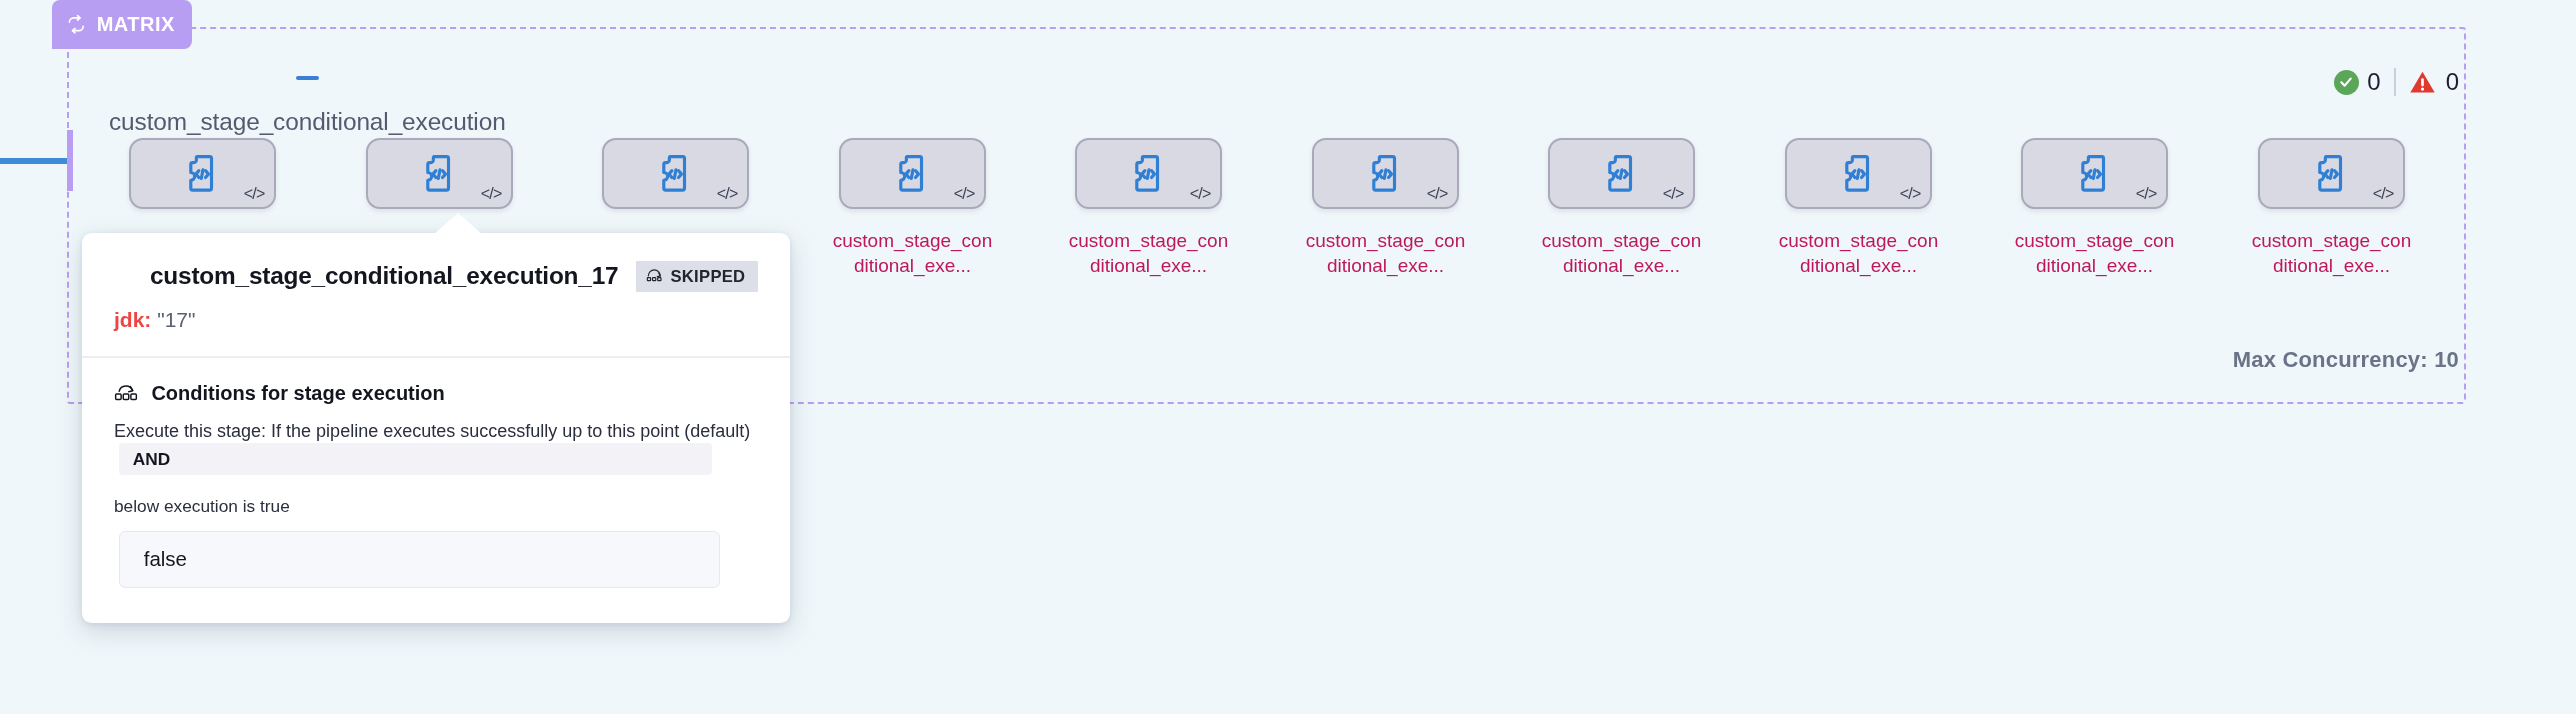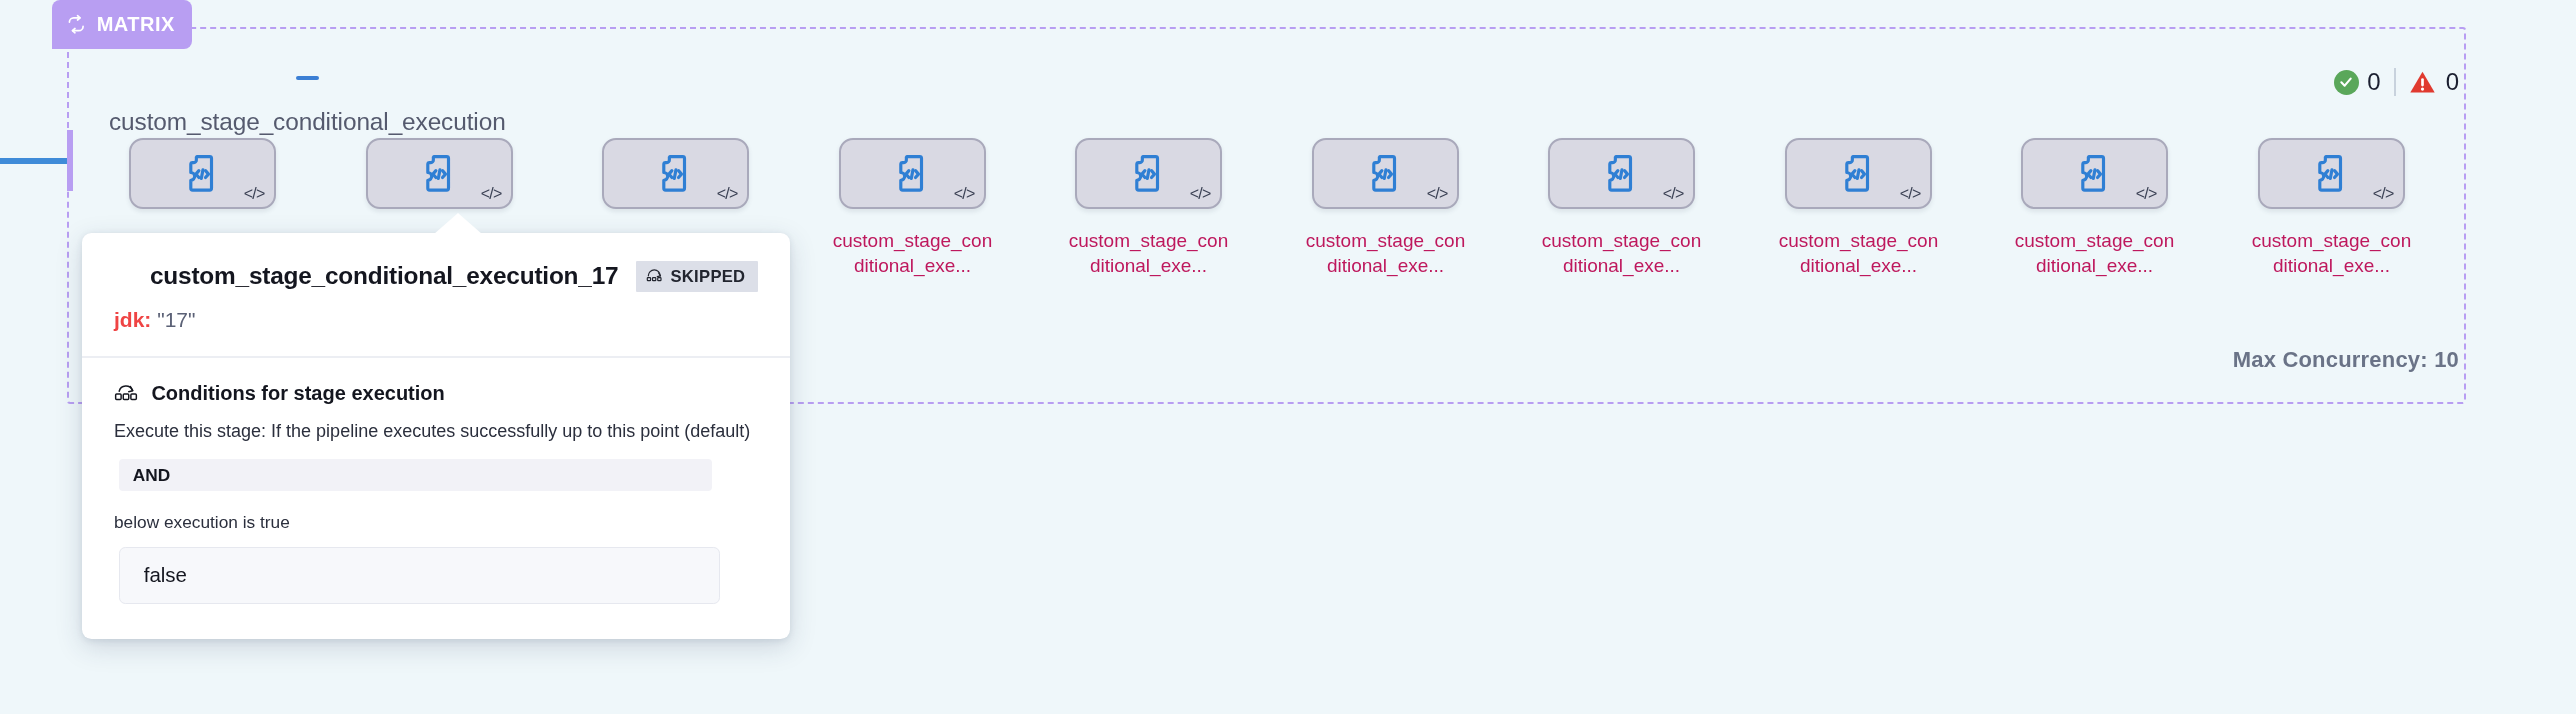--- a/index.html
+++ b/index.html
@@ -142,21 +142,21 @@
   .tt-divider { height: 1.6px; background: #eceef3; }
 
   .tt-body { padding: 24px 32px 35px 32px; }
   .tt-cond-head { display: flex; align-items: center; gap: 13.4px; }
   .tt-cond-title { font-size: 20px; font-weight: 700; color: #14161f; }
   .tt-cond-desc {
     margin-top: 14px;
     font-size: 18px; color: #2b2f3d; line-height: 1.35;
   }
   .tt-operator {
-    margin-top: 16px; margin-left: 4.7px;
+    margin-left: 4.7px;
     width: 593px; height: 32px;
     background: #f2f2f7; border-radius: 4px;
     display: flex; align-items: center;
     padding-left: 14px;
     font-size: 17.3px; font-weight: 700; color: #14161f;
   }
   .tt-expr-label {
     margin-top: 20.5px;
     font-size: 17.3px; color: #2b2f3d;
   }

